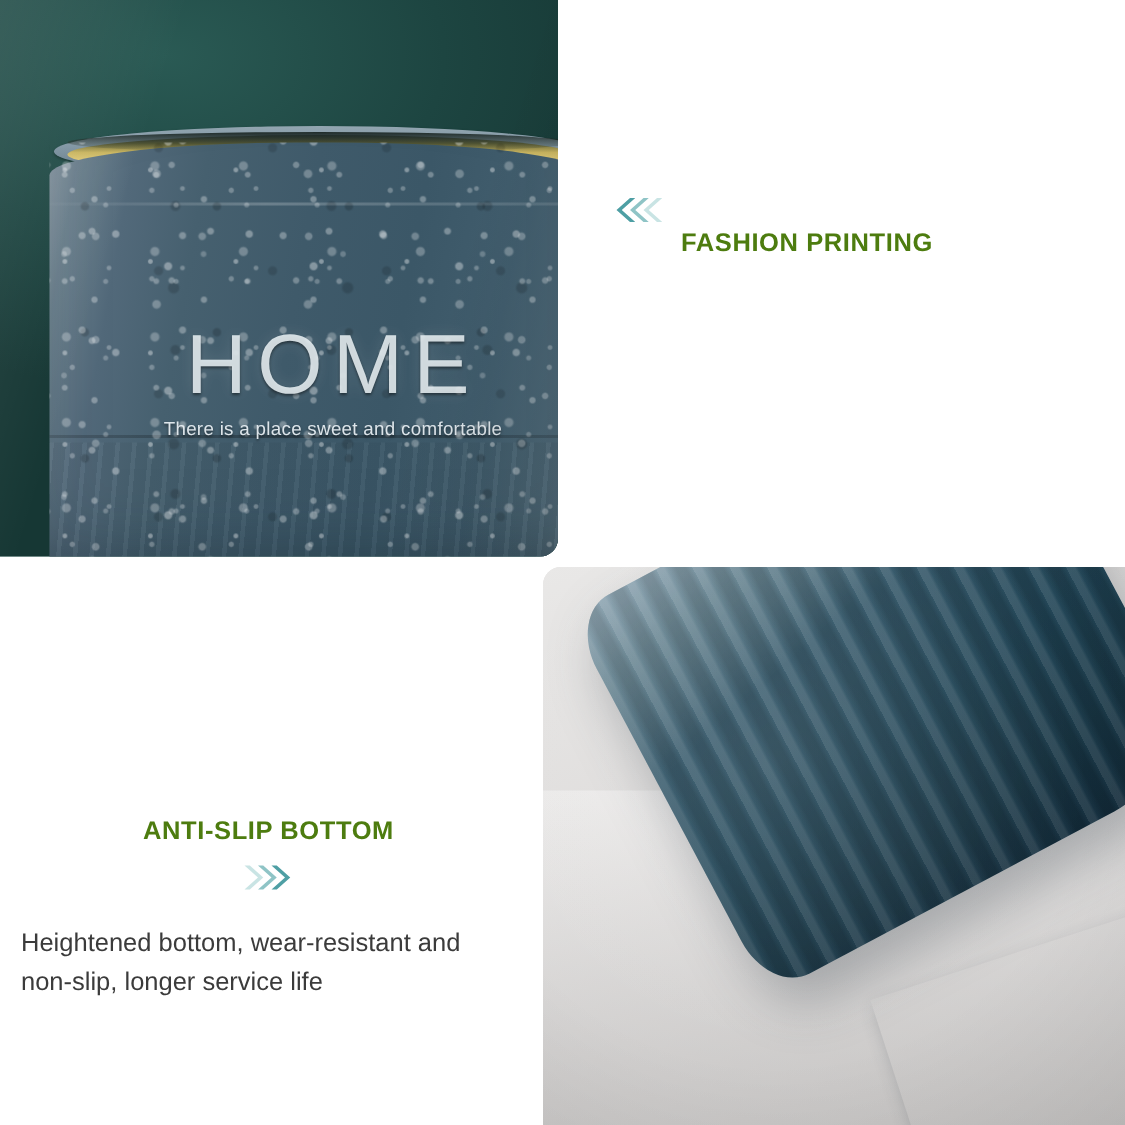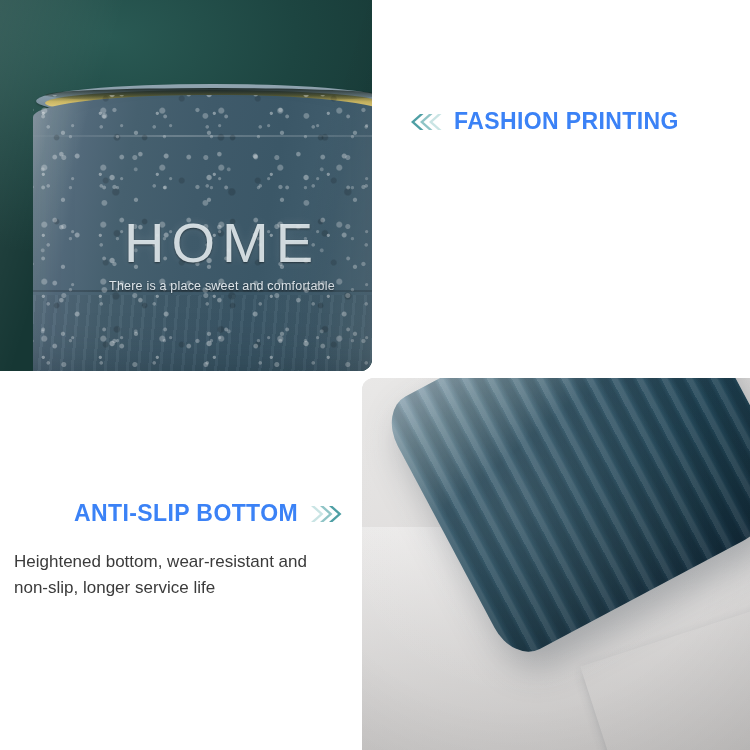--- a/index.html
+++ b/index.html
@@ -267,27 +267,29 @@
     text-align: right;
   }
   .head-row {
     display: flex;
     align-items: center;
     gap: 12px;
     margin-bottom: 22px;
   }
   .head-row.right {
     justify-content: flex-end;
+    flex-direction: column;
   }
   .heading {
-    font-size: 23px;
+    font-size: 17px;
     font-weight: 700;
     letter-spacing: .4px;
-    color: #3b82f6;
+    color: #4d7c0f;
     white-space: nowrap;
+    margin-top: 44px;
   }
   .chev {
     display: flex;
     align-items: center;
     line-height: 0;
   }
   .chev svg { display: block; }
   .body-text {
     font-size: 17px;
     line-height: 1.52;

